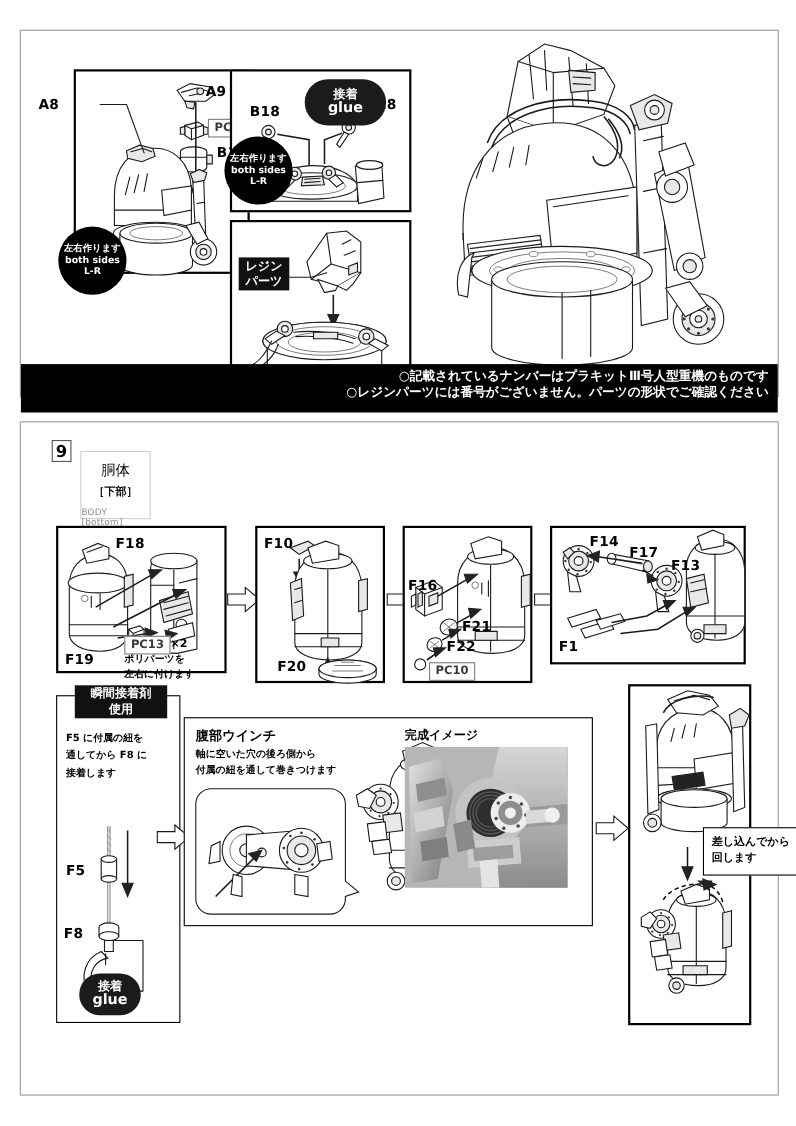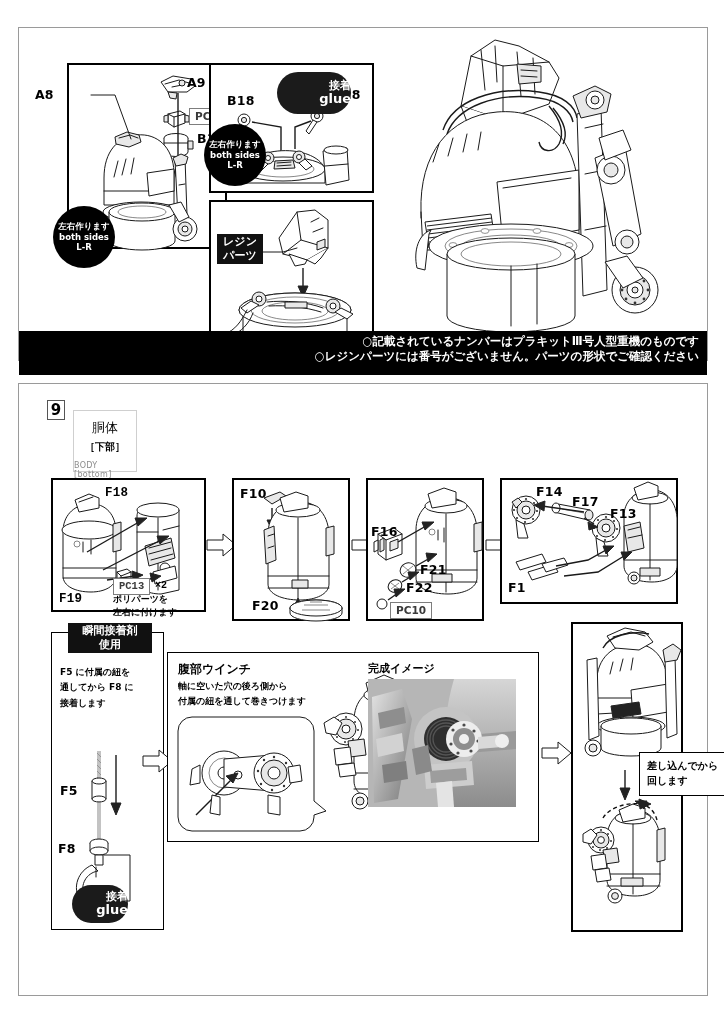--- a/index.html
+++ b/index.html
@@ -24,21 +24,21 @@
   .lbl-sm{position:absolute;font-weight:bold;font-size:10px;white-space:nowrap;}
   .lbl-jp{position:absolute;font-size:9px;line-height:1.45;white-space:nowrap;font-weight:bold;}
 
   
   .codebox{position:absolute;border:1px solid #7d7d7d;color:#3a3a3a;background:#fff;
       font-size:10.5px;font-weight:bold;padding:1px 5px 2px;white-space:nowrap;box-sizing:border-box;}
 
   
   .pill{position:absolute;background:#1b1b1b;color:#fff;border-radius:22px;
       text-align:center;display:flex;flex-direction:column;justify-content:center;
-      font-weight:bold;line-height:1.12;align-items:flex-end;}
+      font-weight:bold;line-height:1.12;}
   .pill .jp{font-size:11px;}
   .pill .en{font-size:13px;}
 
   
   .badge{position:absolute;background:#000000;color:#fff;border-radius:50%;
       display:flex;flex-direction:column;align-items:center;justify-content:center;
       text-align:center;font-weight:bold;line-height:1.25;z-index:6;}
   .badge .b1{font-size:8.5px;}
   .badge .b2{font-size:8.5px;}
   .badge .b3{font-size:8.5px;}
@@ -363,21 +363,21 @@
   <div class="section sec-bottom">
 
     <div class="stepnum" style="left:28px;top:16px;">9</div>
 
     <div class="titlebox" style="left:54px;top:26px;width:64px;height:62px;">
       <span class="t1">胴体</span>
       <span class="t2">［下部］</span>
       <span class="t3">BODY [bottom]</span>
     </div>
 
-    <div class="panel" style="left:32px;top:94px;width:155px;height:134px;font-family:Liberation Mono, monospace;">
+    <div class="panel" style="left:32px;top:94px;width:155px;height:134px;">
       <svg width="155" height="134" viewBox="0 0 155 134">
 
         <g>
           <path class="fillw" d="M10 52 C10 36 20 26 34 24 C50 22 62 32 63 50 L63 96 C63 106 52 112 38 112 C22 112 10 106 10 96 Z"></path>
           <ellipse class="fillw" cx="36" cy="50" rx="27" ry="9"></ellipse>
           <path class="ln" d="M10 88 L63 88"></path>
           <path class="ln" d="M10 98 L63 98"></path>
           <path class="fillw" d="M22 20 L36 14 L46 18 L46 28 L26 32 Z"></path>
           <path class="ln" d="M26 22 L40 17"></path>
           <path class="fillg" d="M60 44 L68 42 L68 70 L60 72 Z"></path>

